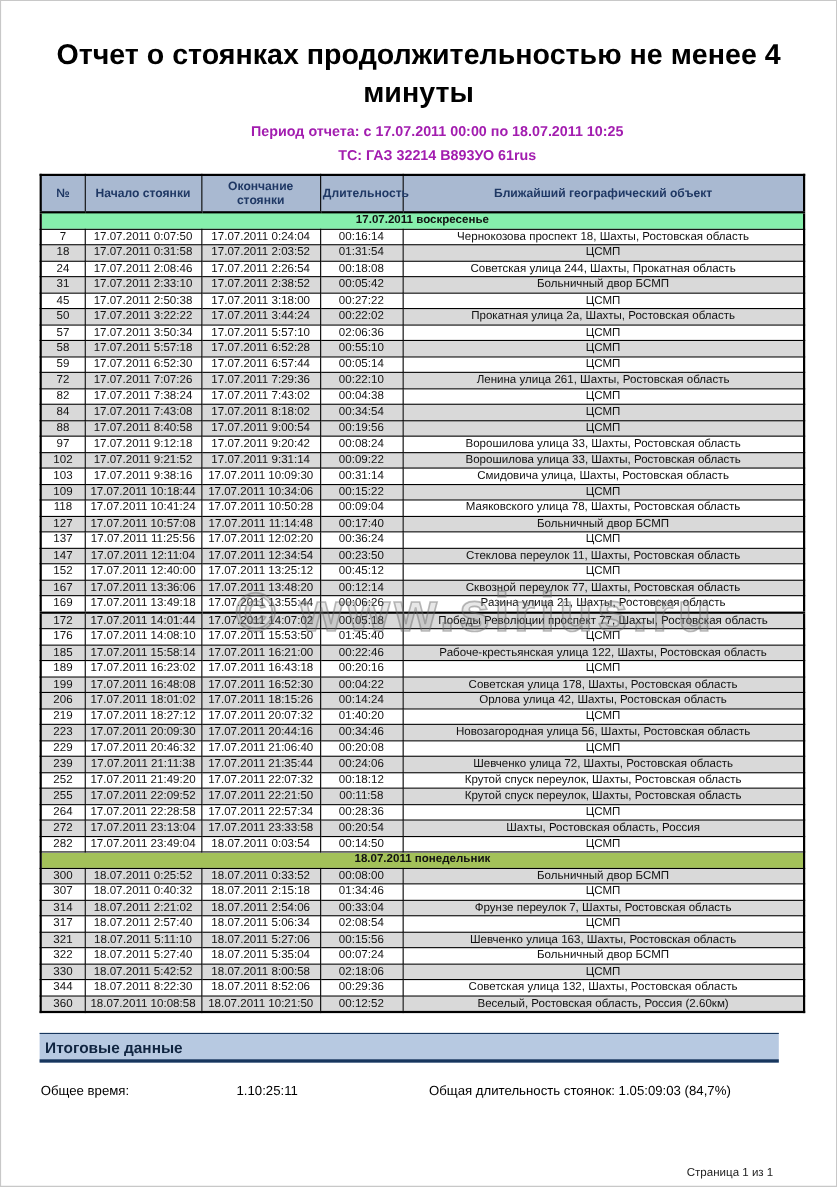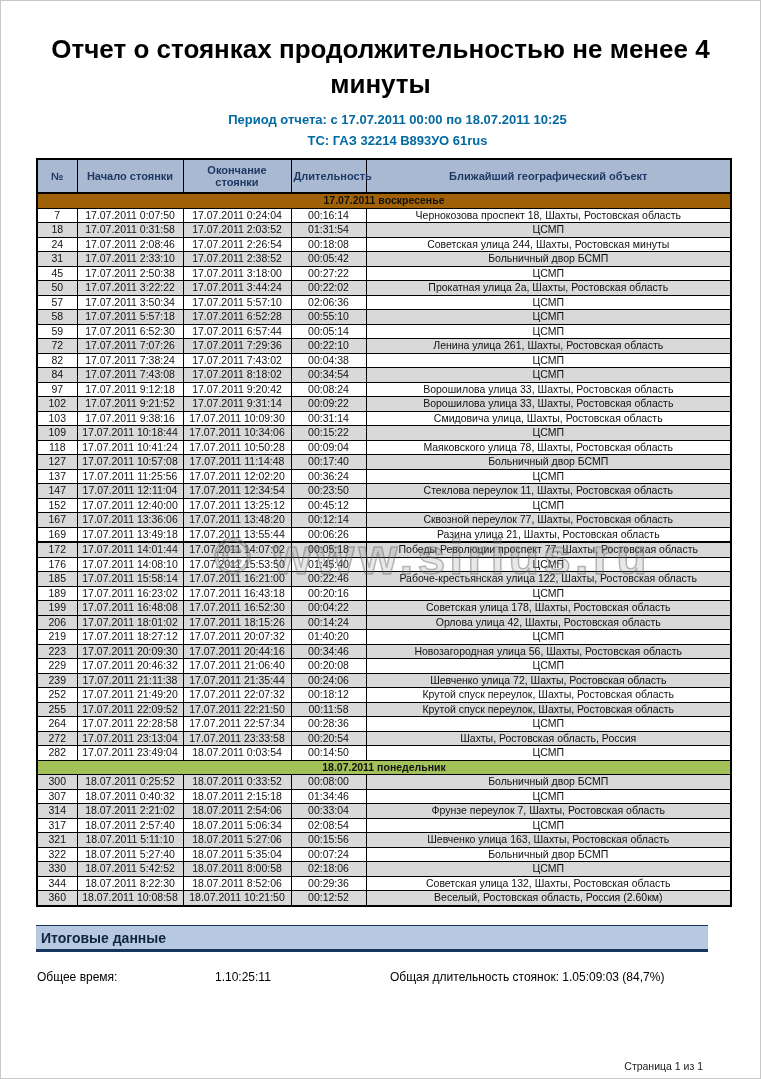--- a/index.html
+++ b/index.html
@@ -28,21 +28,21 @@
     text-align: center;
     font-size: 26px;
     font-weight: bold;
     line-height: 1.35;
     color: #000;
   }
   .subline {
     text-align: center;
     font-size: 13px;
     font-weight: bold;
-    color: #0369a1;
+    color: #a21caf;
     margin: 6px 0;
     padding-left: 34px;
   }
   .subline.vehicle { margin-bottom: 10px; }
 
   table.stops {
     border-collapse: collapse;
     width: 694px;
     margin-left: 36px;
     border: 2px solid #000;
@@ -150,42 +150,42 @@
       <tr>
         <th>№</th>
         <th>Начало стоянки</th>
         <th>Окончание стоянки</th>
         <th>Длительность</th>
         <th>Ближайший географический объект</th>
       </tr>
     </thead>
     <tbody id="table-body">
         <tr>
-          <td colspan="5" class="section-band" style="background: #a16207;">17.07.2011 воскресенье</td>
+          <td colspan="5" class="section-band" style="background: #86efac;">17.07.2011 воскресенье</td>
         </tr>
         <tr>
           <td>7</td>
           <td>17.07.2011 0:07:50</td>
           <td>17.07.2011 0:24:04</td>
           <td>00:16:14</td>
           <td>Чернокозова проспект 18, Шахты, Ростовская область</td>
         </tr>
         <tr class="alt">
           <td>18</td>
           <td>17.07.2011 0:31:58</td>
           <td>17.07.2011 2:03:52</td>
           <td>01:31:54</td>
           <td>ЦСМП</td>
         </tr>
         <tr>
           <td>24</td>
           <td>17.07.2011 2:08:46</td>
           <td>17.07.2011 2:26:54</td>
           <td>00:18:08</td>
-          <td>Советская улица 244, Шахты, Ростовская минуты</td>
+          <td>Советская улица 244, Шахты, Прокатная область</td>
         </tr>
         <tr class="alt">
           <td>31</td>
           <td>17.07.2011 2:33:10</td>
           <td>17.07.2011 2:38:52</td>
           <td>00:05:42</td>
           <td>Больничный двор БСМП</td>
         </tr>
         <tr>
           <td>45</td>
@@ -234,20 +234,27 @@
           <td>17.07.2011 7:38:24</td>
           <td>17.07.2011 7:43:02</td>
           <td>00:04:38</td>
           <td>ЦСМП</td>
         </tr>
         <tr class="alt">
           <td>84</td>
           <td>17.07.2011 7:43:08</td>
           <td>17.07.2011 8:18:02</td>
           <td>00:34:54</td>
+          <td>ЦСМП</td>
+        </tr>
+        <tr class="alt">
+          <td>88</td>
+          <td>17.07.2011 8:40:58</td>
+          <td>17.07.2011 9:00:54</td>
+          <td>00:19:56</td>
           <td>ЦСМП</td>
         </tr>
         <tr>
           <td>97</td>
           <td>17.07.2011 9:12:18</td>
           <td>17.07.2011 9:20:42</td>
           <td>00:08:24</td>
           <td>Ворошилова улица 33, Шахты, Ростовская область</td>
         </tr>
         <tr class="alt">

